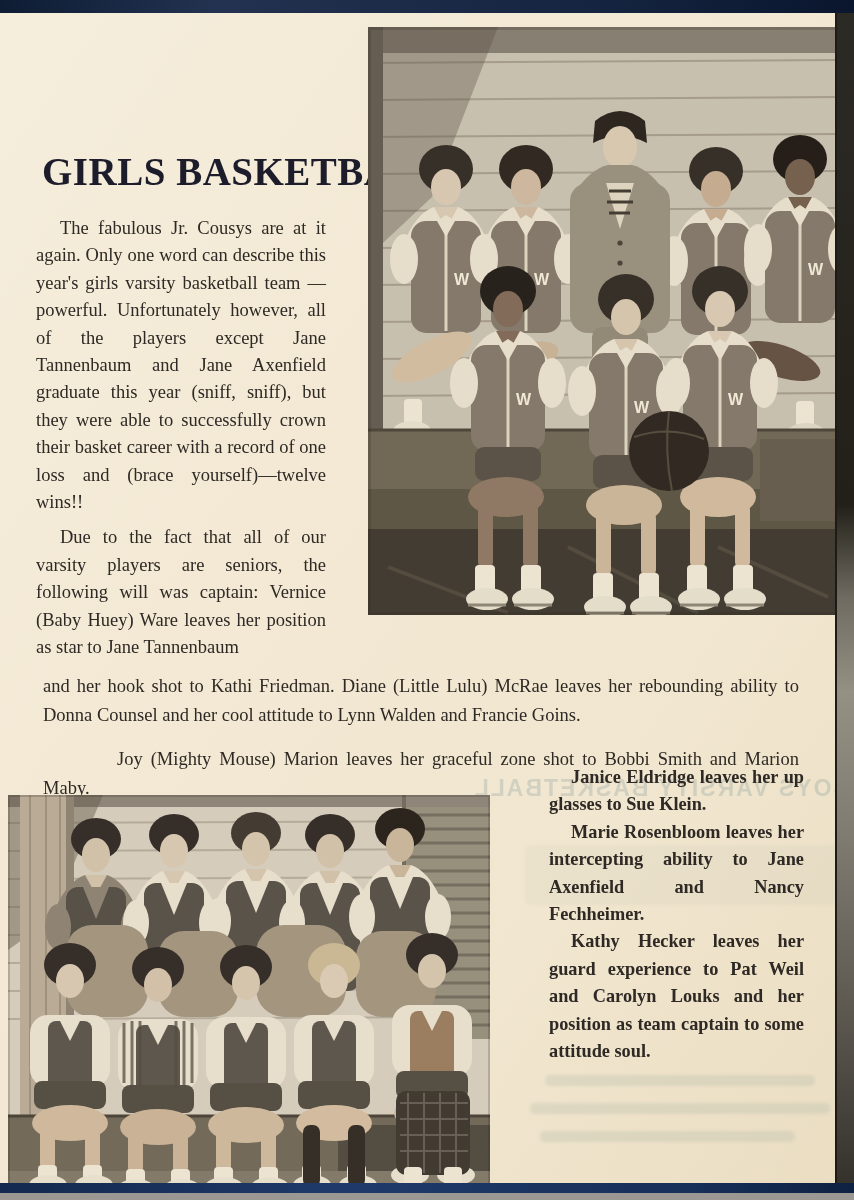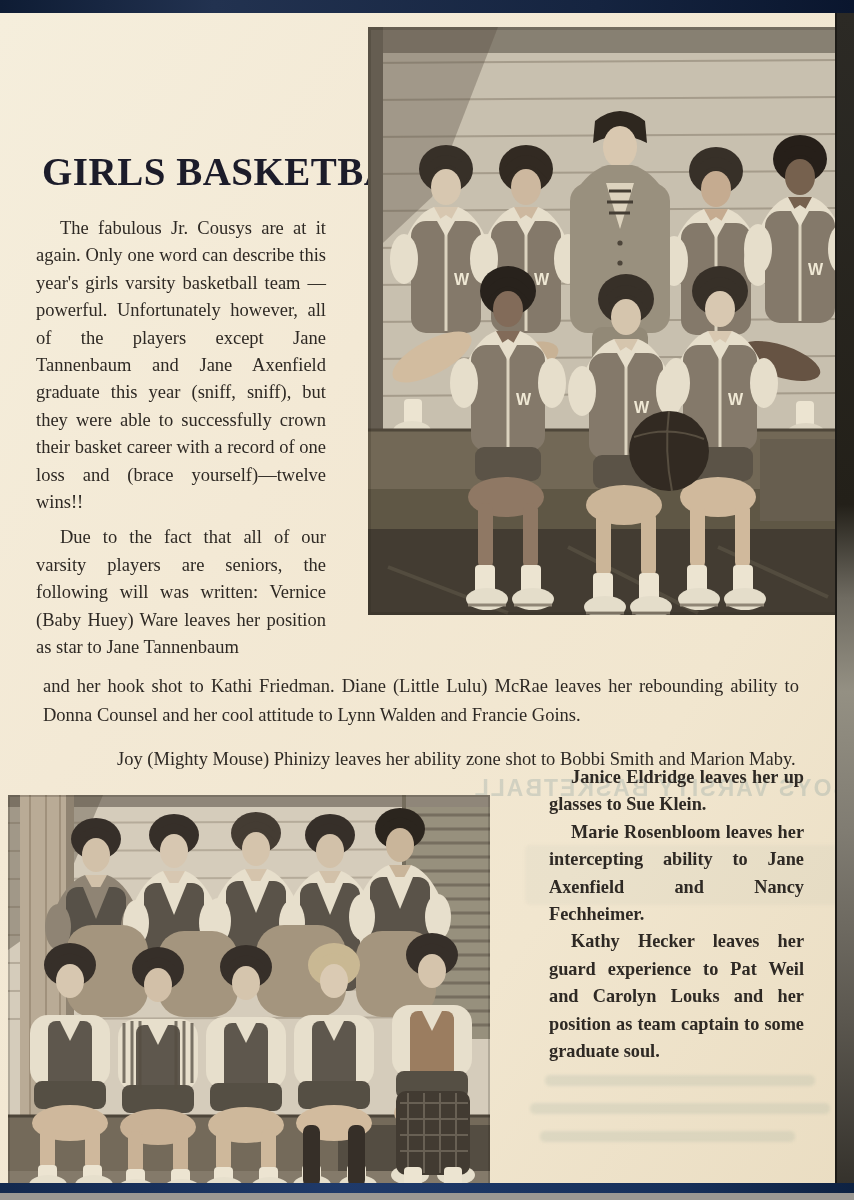--- a/index.html
+++ b/index.html
@@ -50,32 +50,32 @@
     <div class="ghost-title">BOYS VARSITY BASKETBALL</div>
     <div class="ghost-line gl4"></div>
     <div class="ghost-line gl1"></div>
     <div class="ghost-line gl2"></div>
     <div class="ghost-line gl3"></div>
 
     <h1 class="title">GIRLS BASKETBALL</h1>
 
     <div class="col-left">
       <p>The fabulous Jr. Cousys are at it again. Only one word can describe this year's girls varsity basketball team — powerful. Unfortunately however, all of the players except Jane Tannenbaum and Jane Axenfield graduate this year (sniff, sniff), but they were able to successfully crown their basket career with a record of one loss and (brace yourself)—twelve wins!!</p>
-      <p>Due to the fact that all of our varsity players are seniors, the following will was written: Vernice (Baby Huey) Ware leaves her position as star to Jane Tannenbaum</p>
+      <p>Due to the fact that all of our varsity players are seniors, the following will was captain: Vernice (Baby Huey) Ware leaves her position as star to Jane Tannenbaum</p>
     </div>
 
     <div class="wide">
       <p>and her hook shot to Kathi Friedman. Diane (Little Lulu) McRae leaves her rebounding ability to Donna Counsel and her cool attitude to Lynn Walden and Francie Goins.</p>
-      <p class="ind">Joy (Mighty Mouse) Phinizy leaves her ability zone shot to Bobbi Smith and Marion Maby.</p>
+      <p class="ind">Joy (Mighty Mouse) Marion leaves her graceful zone shot to Bobbi Smith and Marion Maby.</p>
     </div>
 
     <div class="col-right">
       <p>Janice Eldridge leaves her up glasses to Sue Klein.</p>
       <p>Marie Rosenbloom leaves her intercepting ability to Jane Axenfield and Nancy Fechheimer.</p>
-      <p>Kathy Hecker leaves her guard experience to Pat Weil and Carolyn Louks and her position as team captain to some graduate soul.</p>
+      <p>Kathy Hecker leaves her guard experience to Pat Weil and Carolyn Louks and her position as team captain to some attitude soul.</p>
     </div>
 
     <div class="photo photo-top">
       <svg viewBox="0 0 470 588" width="470" height="588">
         <defs>
           <g id="pback">
             <ellipse cx="0" cy="-8" rx="27" ry="24" fill="var(--hair,#2c2620)"></ellipse>
             <ellipse cx="0" cy="10" rx="15" ry="18" fill="var(--face,#d6c7b0)"></ellipse>
             <path d="M-21 2 Q0 -26 21 2 L21 -10 Q0 -34 -21 -10 Z" fill="var(--hair,#2c2620)"></path>
             <path d="M-42 66 Q-30 36 -12 30 L12 30 Q30 36 42 66 L42 80 L-42 80 Z" fill="var(--sleeve,#e8e1cf)"></path>

